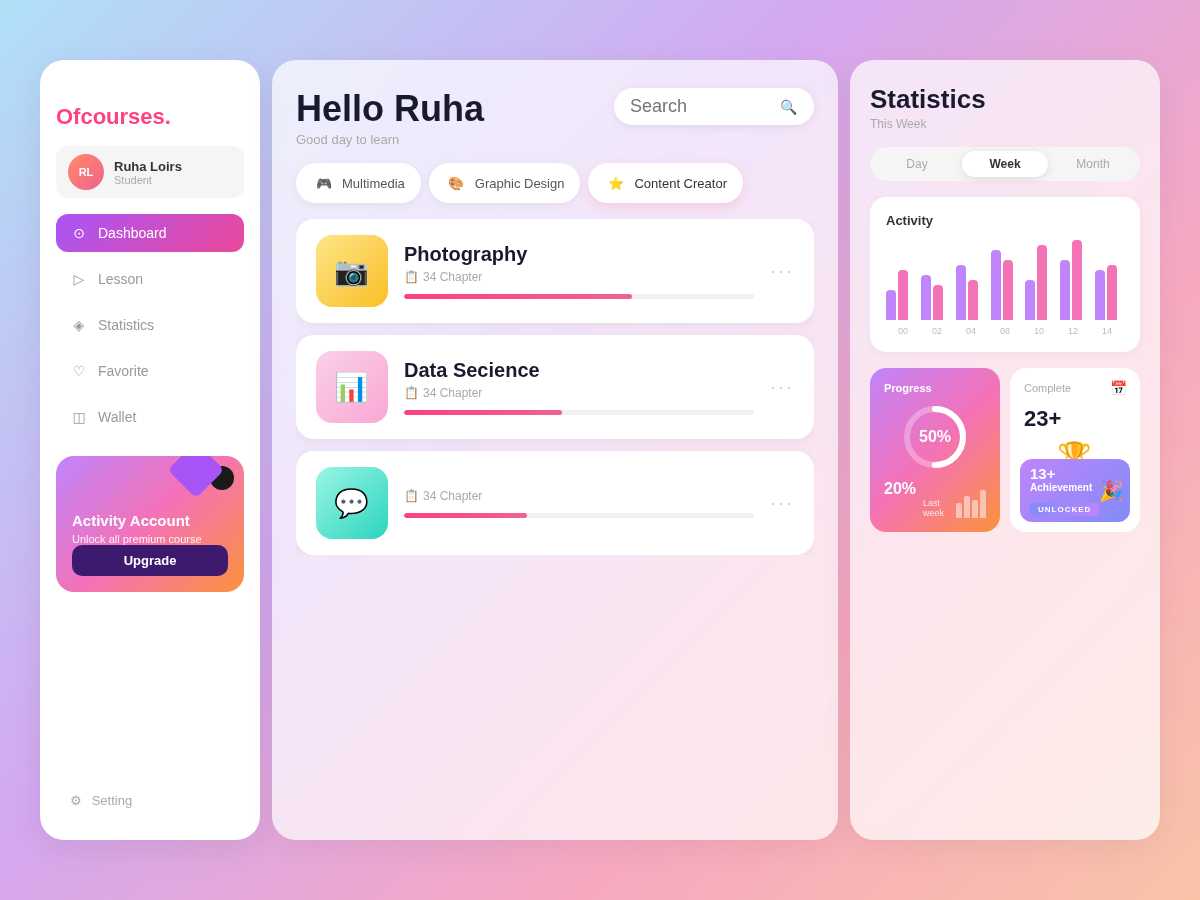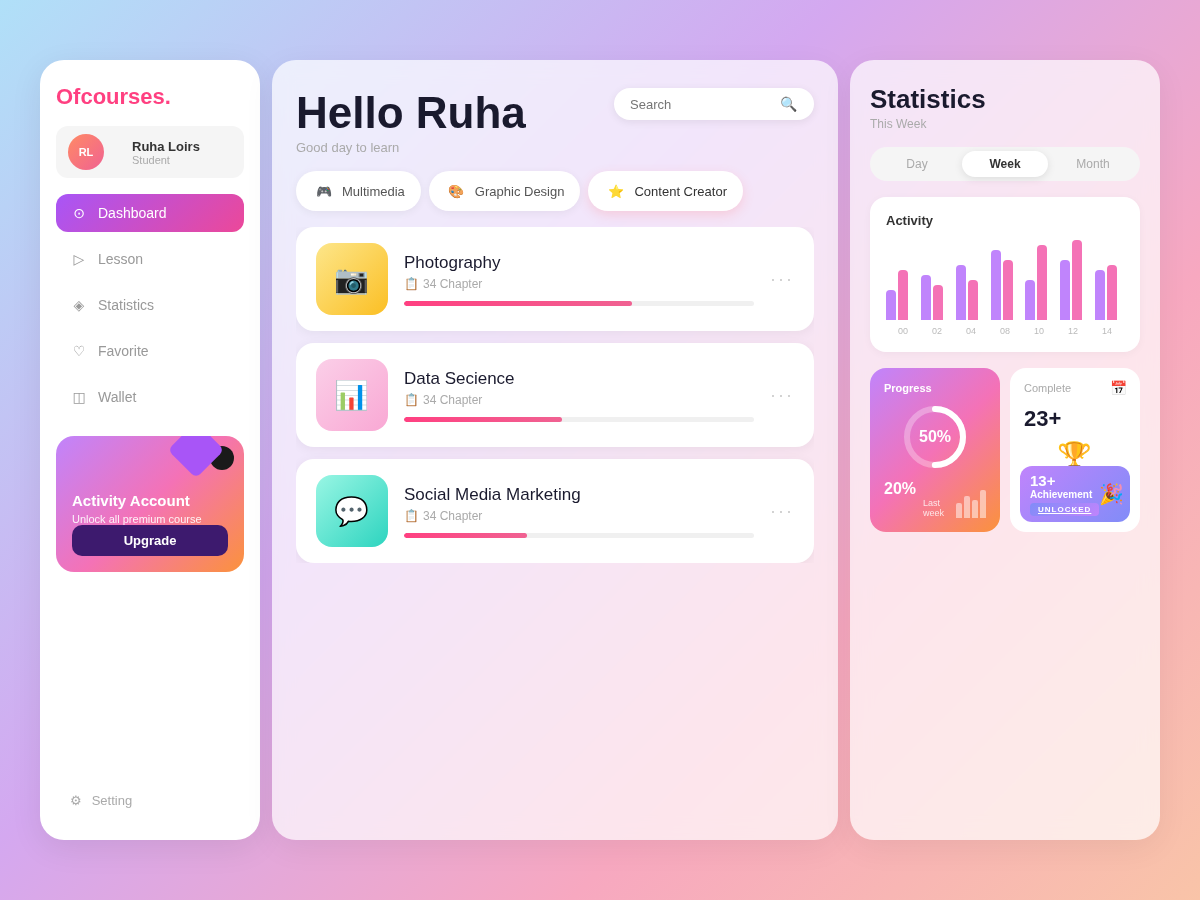--- a/index.html
+++ b/index.html
@@ -30,26 +30,27 @@
       flex-direction: column;
       gap: 8px;
       flex-shrink: 0;
       box-shadow: 0 8px 32px rgba(0,0,0,0.08);
     }
     .sidebar-logo {
       font-size: 22px;
       font-weight: 800;
       color: #00bcd4;
       margin-bottom: 8px;
+      margin-top: 20px;
     }
     .sidebar-logo span { color: #ff4081; }
     .sidebar-profile {
       display: flex;
       align-items: center;
-      gap: 28px;
+      gap: 10px;
       background: #f5f5f5;
       border-radius: 12px;
       padding: 8px 12px;
       margin-bottom: 8px;
     }
     .avatar {
       width: 36px;
       height: 36px;
       border-radius: 50%;
       background: linear-gradient(135deg, #ff8a65, #f06292);
@@ -167,21 +168,21 @@
       flex-direction: column;
       gap: 16px;
       box-shadow: 0 8px 32px rgba(0,0,0,0.06);
     }
     .center-header {
       display: flex;
       align-items: flex-start;
       justify-content: space-between;
     }
     .greeting-title {
-      font-size: 44px;
+      font-size: 36px;
       font-weight: 800;
       color: #1a1a2e;
     }
     .greeting-sub {
       font-size: 13px;
       color: #aaa;
       margin-top: 2px;
     }
     .search-bar {
       display: flex;
@@ -189,21 +190,21 @@
       background: white;
       border-radius: 20px;
       padding: 8px 16px;
       gap: 8px;
       box-shadow: 0 2px 8px rgba(0,0,0,0.08);
       width: 200px;
     }
     .search-bar input {
       border: none;
       outline: none;
-      font-size: 13px;
+      font-size: 18px;
       color: #a21caf;
       background: transparent;
       width: 100%;
     }
     .search-icon { color: #aaa; font-size: 14px; }
 
     
     .category-tabs {
       display: flex;
       gap: 8px;
@@ -260,22 +261,22 @@
       display: flex;
       align-items: center;
       justify-content: center;
       font-size: 28px;
     }
     .course-thumb.yellow { background: linear-gradient(135deg, #fde68a, #fbbf24); }
     .course-thumb.pink { background: linear-gradient(135deg, #fbcfe8, #f9a8d4); }
     .course-thumb.teal { background: linear-gradient(135deg, #99f6e4, #2dd4bf); }
     .course-info { flex: 1; }
     .course-title {
-      font-size: 17px;
-      font-weight: 400;
+      font-size: 20px;
+      font-weight: 700;
       color: #1a1a2e;
       margin-bottom: 4px;
     }
     .course-chapter {
       font-size: 12px;
       color: #aaa;
       display: flex;
       align-items: center;
       gap: 4px;
       margin-bottom: 10px;
@@ -488,22 +489,21 @@
     .ach-num { font-size: 15px; color: white; font-weight: 700; }
     .unlocked-badge {
       background: linear-gradient(135deg, #818cf8, #c084fc);
       color: white;
       font-size: 8px;
       font-weight: 700;
       letter-spacing: 1px;
       padding: 2px 8px;
       border-radius: 4px;
       text-align: right;
-      margin-top: 3px;
-      text-decoration: underline;
+      margin-top: 10px;
     }
     .cal-icon {
       position: absolute;
       top: 12px;
       right: 12px;
       font-size: 14px;
       color: #f472b6;
     }
   </style>
 </head>
@@ -620,21 +620,20 @@
           <div class="progress-bar">
             <div class="progress-fill" style="width:45%"></div>
           </div>
         </div>
         <div class="course-more">···</div>
       </div>
 
       <div class="course-card">
         <div class="course-thumb teal">💬</div>
         <div class="course-info">
-          <div class="course-title">Social Media Marketing</div>
           <div class="course-chapter">
             <span>📋</span>
             <span>34 Chapter</span>
           </div>
           <div class="progress-bar">
             <div class="progress-fill" style="width:35%"></div>
           </div>
         </div>
         <div class="course-more">···</div>
       </div>

